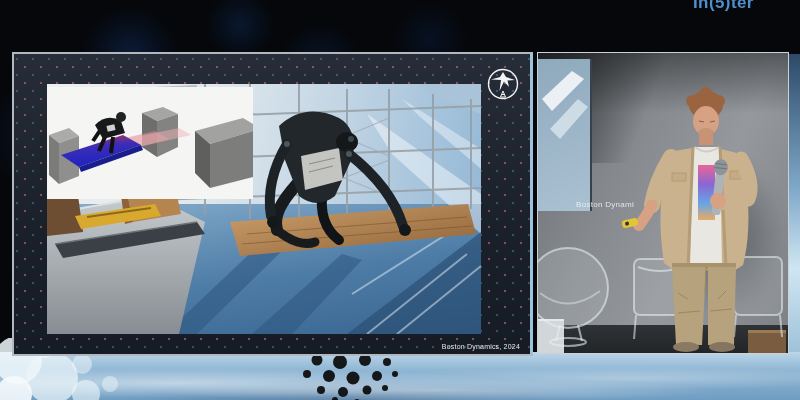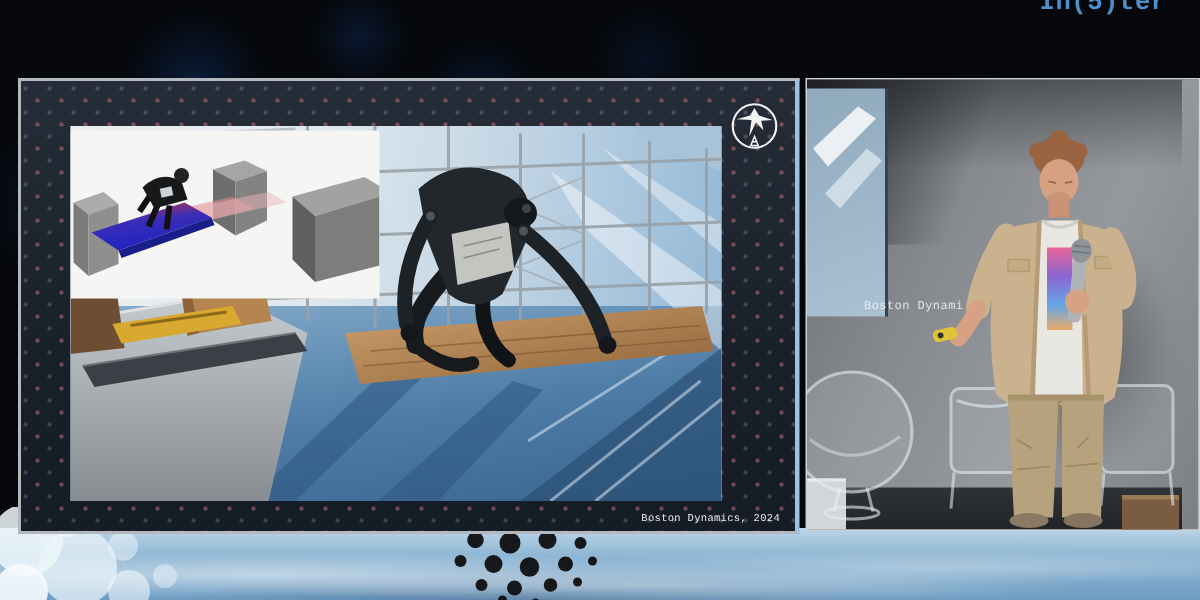--- a/index.html
+++ b/index.html
@@ -1,17 +1,17 @@
 <!DOCTYPE html>
 <html><head>
 <meta charset="utf-8">
 <style>
   html,body{margin:0;padding:0;background:#000;}
   .canvas{position:relative;width:800px;height:400px;overflow:hidden;
-          background:#05070a;font-family:Liberation Mono, monospace;}
+          background:#05070a;font-family:Liberation Sans, sans-serif;}
   .abs{position:absolute;}
 
   
   .bg-blobs{left:0;top:0;width:800px;height:400px;
     background:
       radial-gradient(circle 70px at 130px 55px, rgba(20,60,130,.38), transparent 70%),
       radial-gradient(circle 60px at 320px 65px, rgba(18,55,120,.32), transparent 70%),
       radial-gradient(circle 55px at 430px 40px, rgba(15,45,100,.28), transparent 70%),
       radial-gradient(circle 80px at 40px 135px, rgba(18,50,110,.28), transparent 70%),
       radial-gradient(circle 50px at 240px 25px, rgba(20,60,130,.30), transparent 70%);}
@@ -42,21 +42,21 @@
     background:linear-gradient(100deg,#eceff1 0%,#e2e9ee 35%,#c2d5e4 65%,#93b8d6 100%);}
   .v-floor{left:0;top:120px;width:434px;height:130px;
     background:linear-gradient(172deg,#86adcc 0%,#4d7ca6 55%,#3a6690 100%);}
   .v-art{left:0;top:0;width:434px;height:250px;}
   .sim{left:0;top:3px;width:206px;height:112px;background:#f5f5f3;}
   .caption{right:10px;bottom:4px;font-size:7px;color:#e9e9e9;letter-spacing:.2px;}
 
   
   .cam-panel{left:537px;top:52px;width:250px;height:300px;border:1px solid #ccd2d7;
     background:linear-gradient(115deg,#6b6e72 0%,#86898d 35%,#95989c 62%,#7c7f83 100%);
-    overflow:hidden;padding-left:11px;}
+    overflow:hidden;}
   .cam-dark-corner{left:0;top:0;width:250px;height:110px;
     background:linear-gradient(110deg,rgba(22,24,27,.85) 0%,rgba(22,24,27,0) 45%),
                linear-gradient(180deg,rgba(22,24,27,.5) 0%,rgba(22,24,27,0) 55%);}
   .side-screen{left:0;top:6px;width:52px;height:152px;border-right:2px solid #39414a;
     background:linear-gradient(160deg,#8fa9bd 0%,#aac1d2 100%);}
   .screen-text{left:38px;top:147px;font-size:8px;color:rgba(240,245,248,.85);
     letter-spacing:.3px;white-space:nowrap;}
   .spk-shadow{left:130px;top:100px;width:115px;height:165px;border-radius:50%;
     background:radial-gradient(closest-side,rgba(48,51,54,.55),transparent);filter:blur(5px);}
   .cam-floor{left:0;top:272px;width:250px;height:28px;

